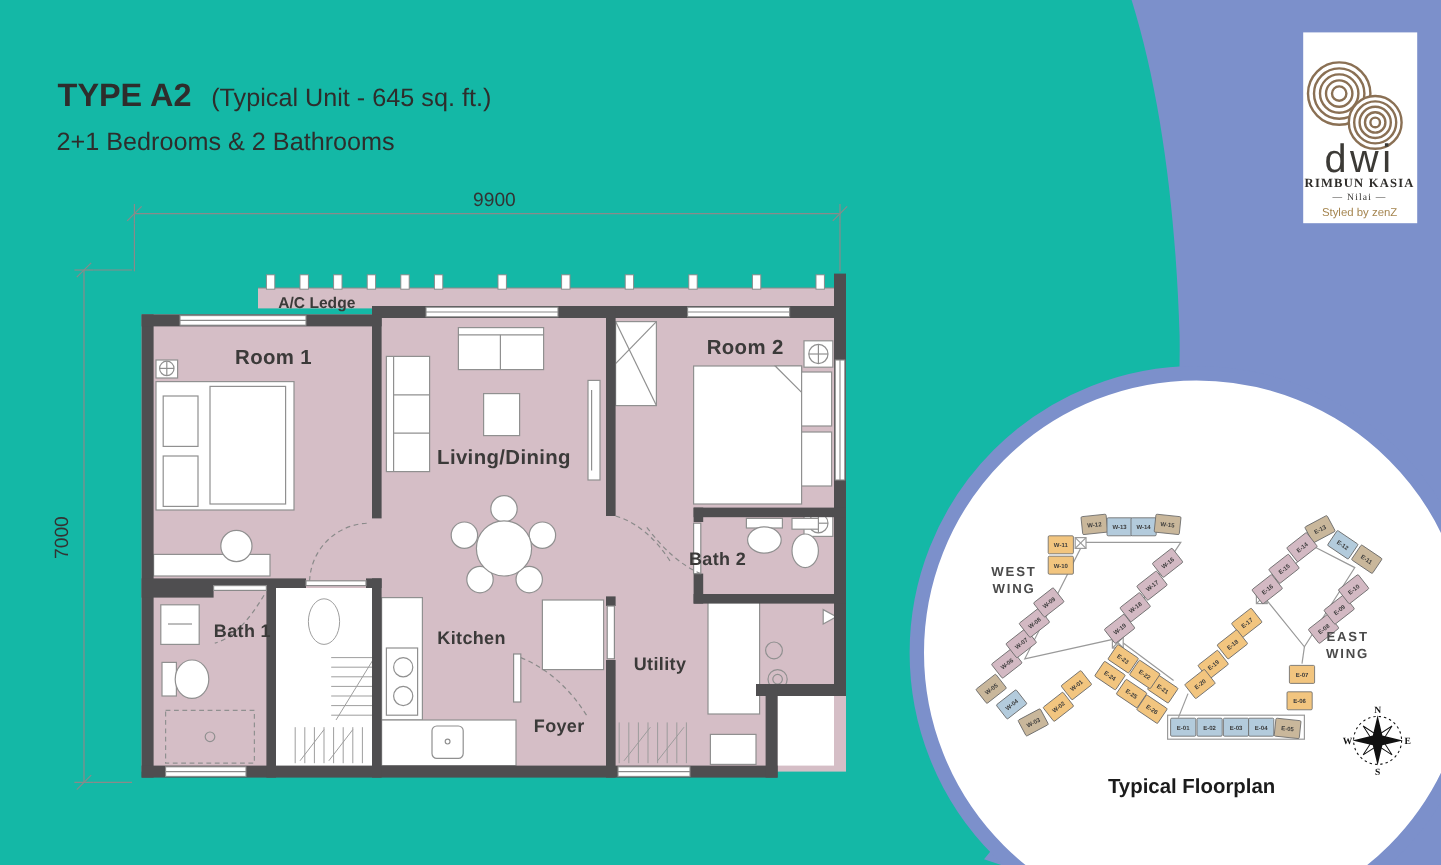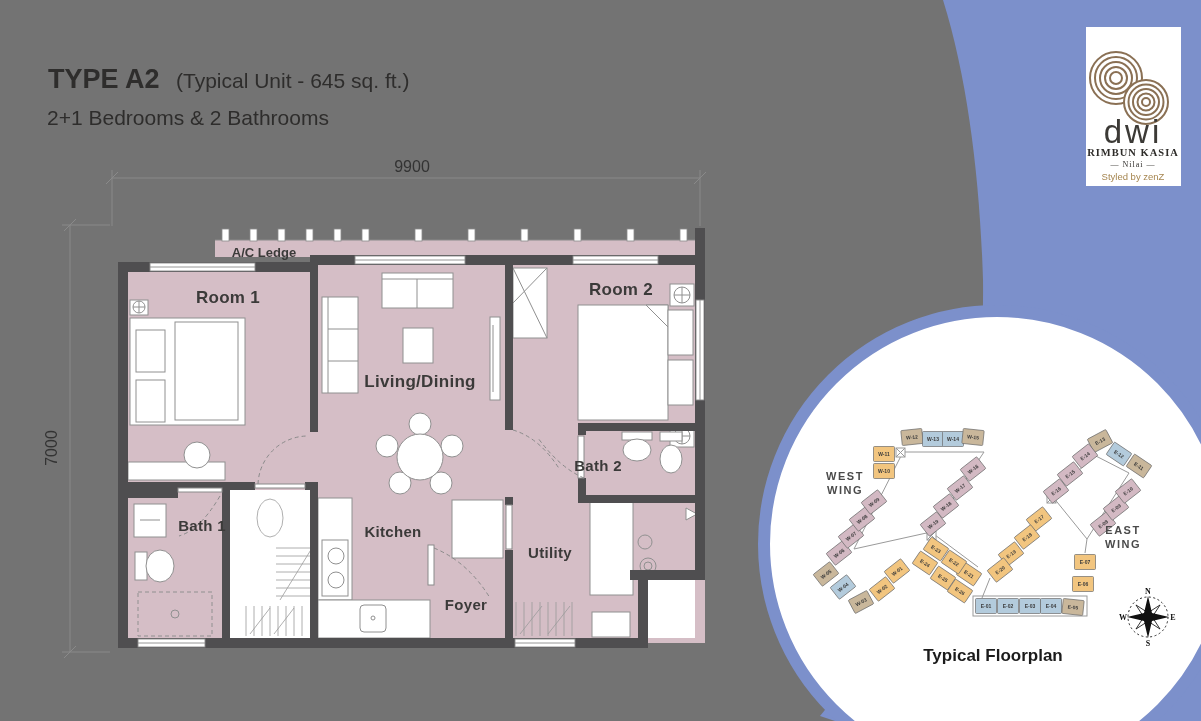--- a/index.html
+++ b/index.html
@@ -1,16 +1,16 @@
 <!DOCTYPE html>
 <html><head>
 <meta charset="utf-8">
 <style>
   html,body{margin:0;padding:0;background:#ffffff;}
-  .canvas{position:relative;width:1201px;height:721px;background:#737373;overflow:hidden;
+  .canvas{position:relative;width:1201px;height:721px;background:#14b8a6;overflow:hidden;
           font-family:"Liberation Sans",sans-serif;}
   svg text{font-family:"Liberation Sans",sans-serif;fill:#3b3a39;}
   .t-title{font-size:27px;font-weight:bold;fill:#2e2d2c;}
   .t-title-sub{font-size:21px;fill:#2e2d2c;}
   .t-subtitle{font-size:21px;fill:#2e2d2c;}
   .t-dim{font-size:16px;fill:#333;}
   .room-lg{font-size:17px;font-weight:bold;letter-spacing:.3px;}
   .room-md{font-size:15px;font-weight:bold;letter-spacing:.3px;}
   .room-sm{font-size:13px;font-weight:bold;}
   .wing{font-size:11px;font-weight:bold;letter-spacing:1.5px;fill:#4a4a4a;}

